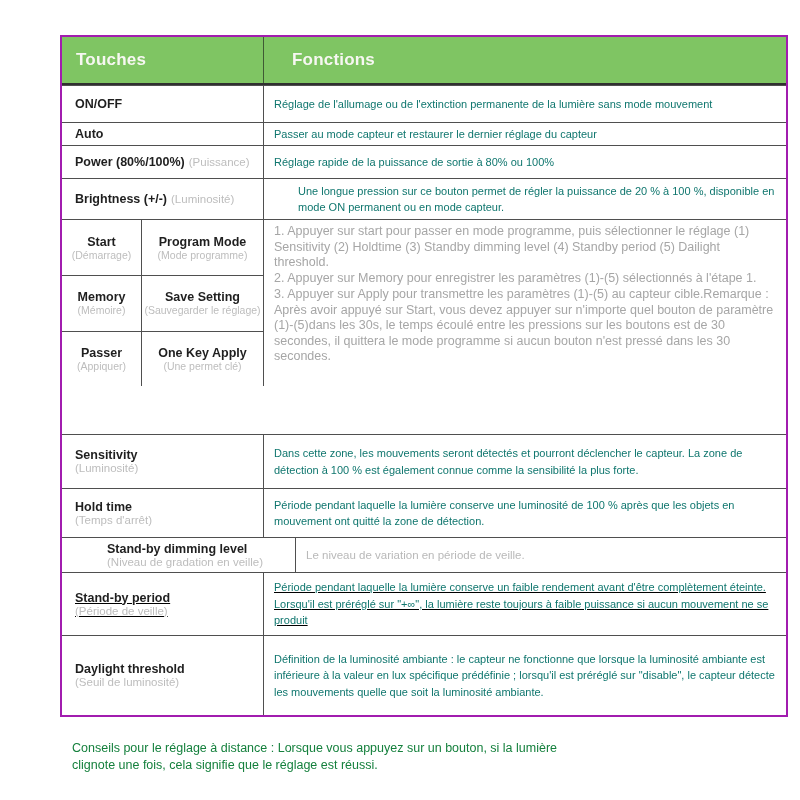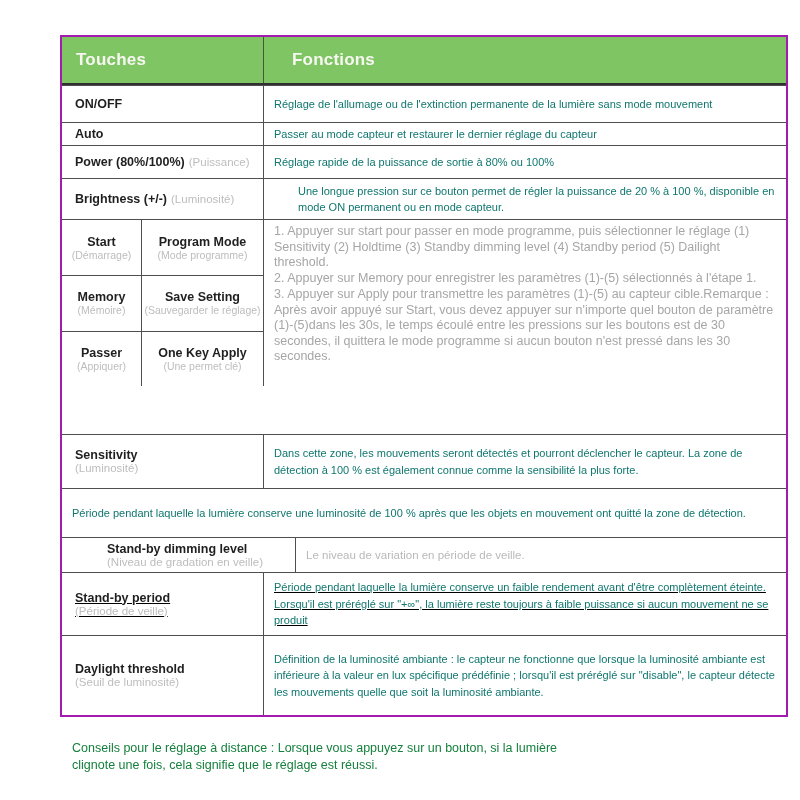--- a/index.html
+++ b/index.html
@@ -160,20 +160,24 @@
       <div class="cl">
         <span class="key">Sensitivity</span>
         <span class="fr">(Luminosité)</span>
       </div>
       <div class="cr">
         <p class="desc">Dans cette zone, les mouvements seront détectés et pourront déclencher le capteur. La zone de détection à 100 % est également connue comme la sensibilité la plus forte.</p>
       </div>
     </div>
 
     <div class="row r-hold">
+      <div class="cl">
+        <span class="key">Hold time</span>
+        <span class="fr">(Temps d'arrêt)</span>
+      </div>
       <div class="cr">
         <p class="desc">Période pendant laquelle la lumière conserve une luminosité de 100 % après que les objets en mouvement ont quitté la zone de détection.</p>
       </div>
     </div>
 
     <div class="row r-dim">
       <div class="cl">
         <span class="key">Stand-by dimming level</span>
         <span class="fr">(Niveau de gradation en veille)</span>
       </div>

